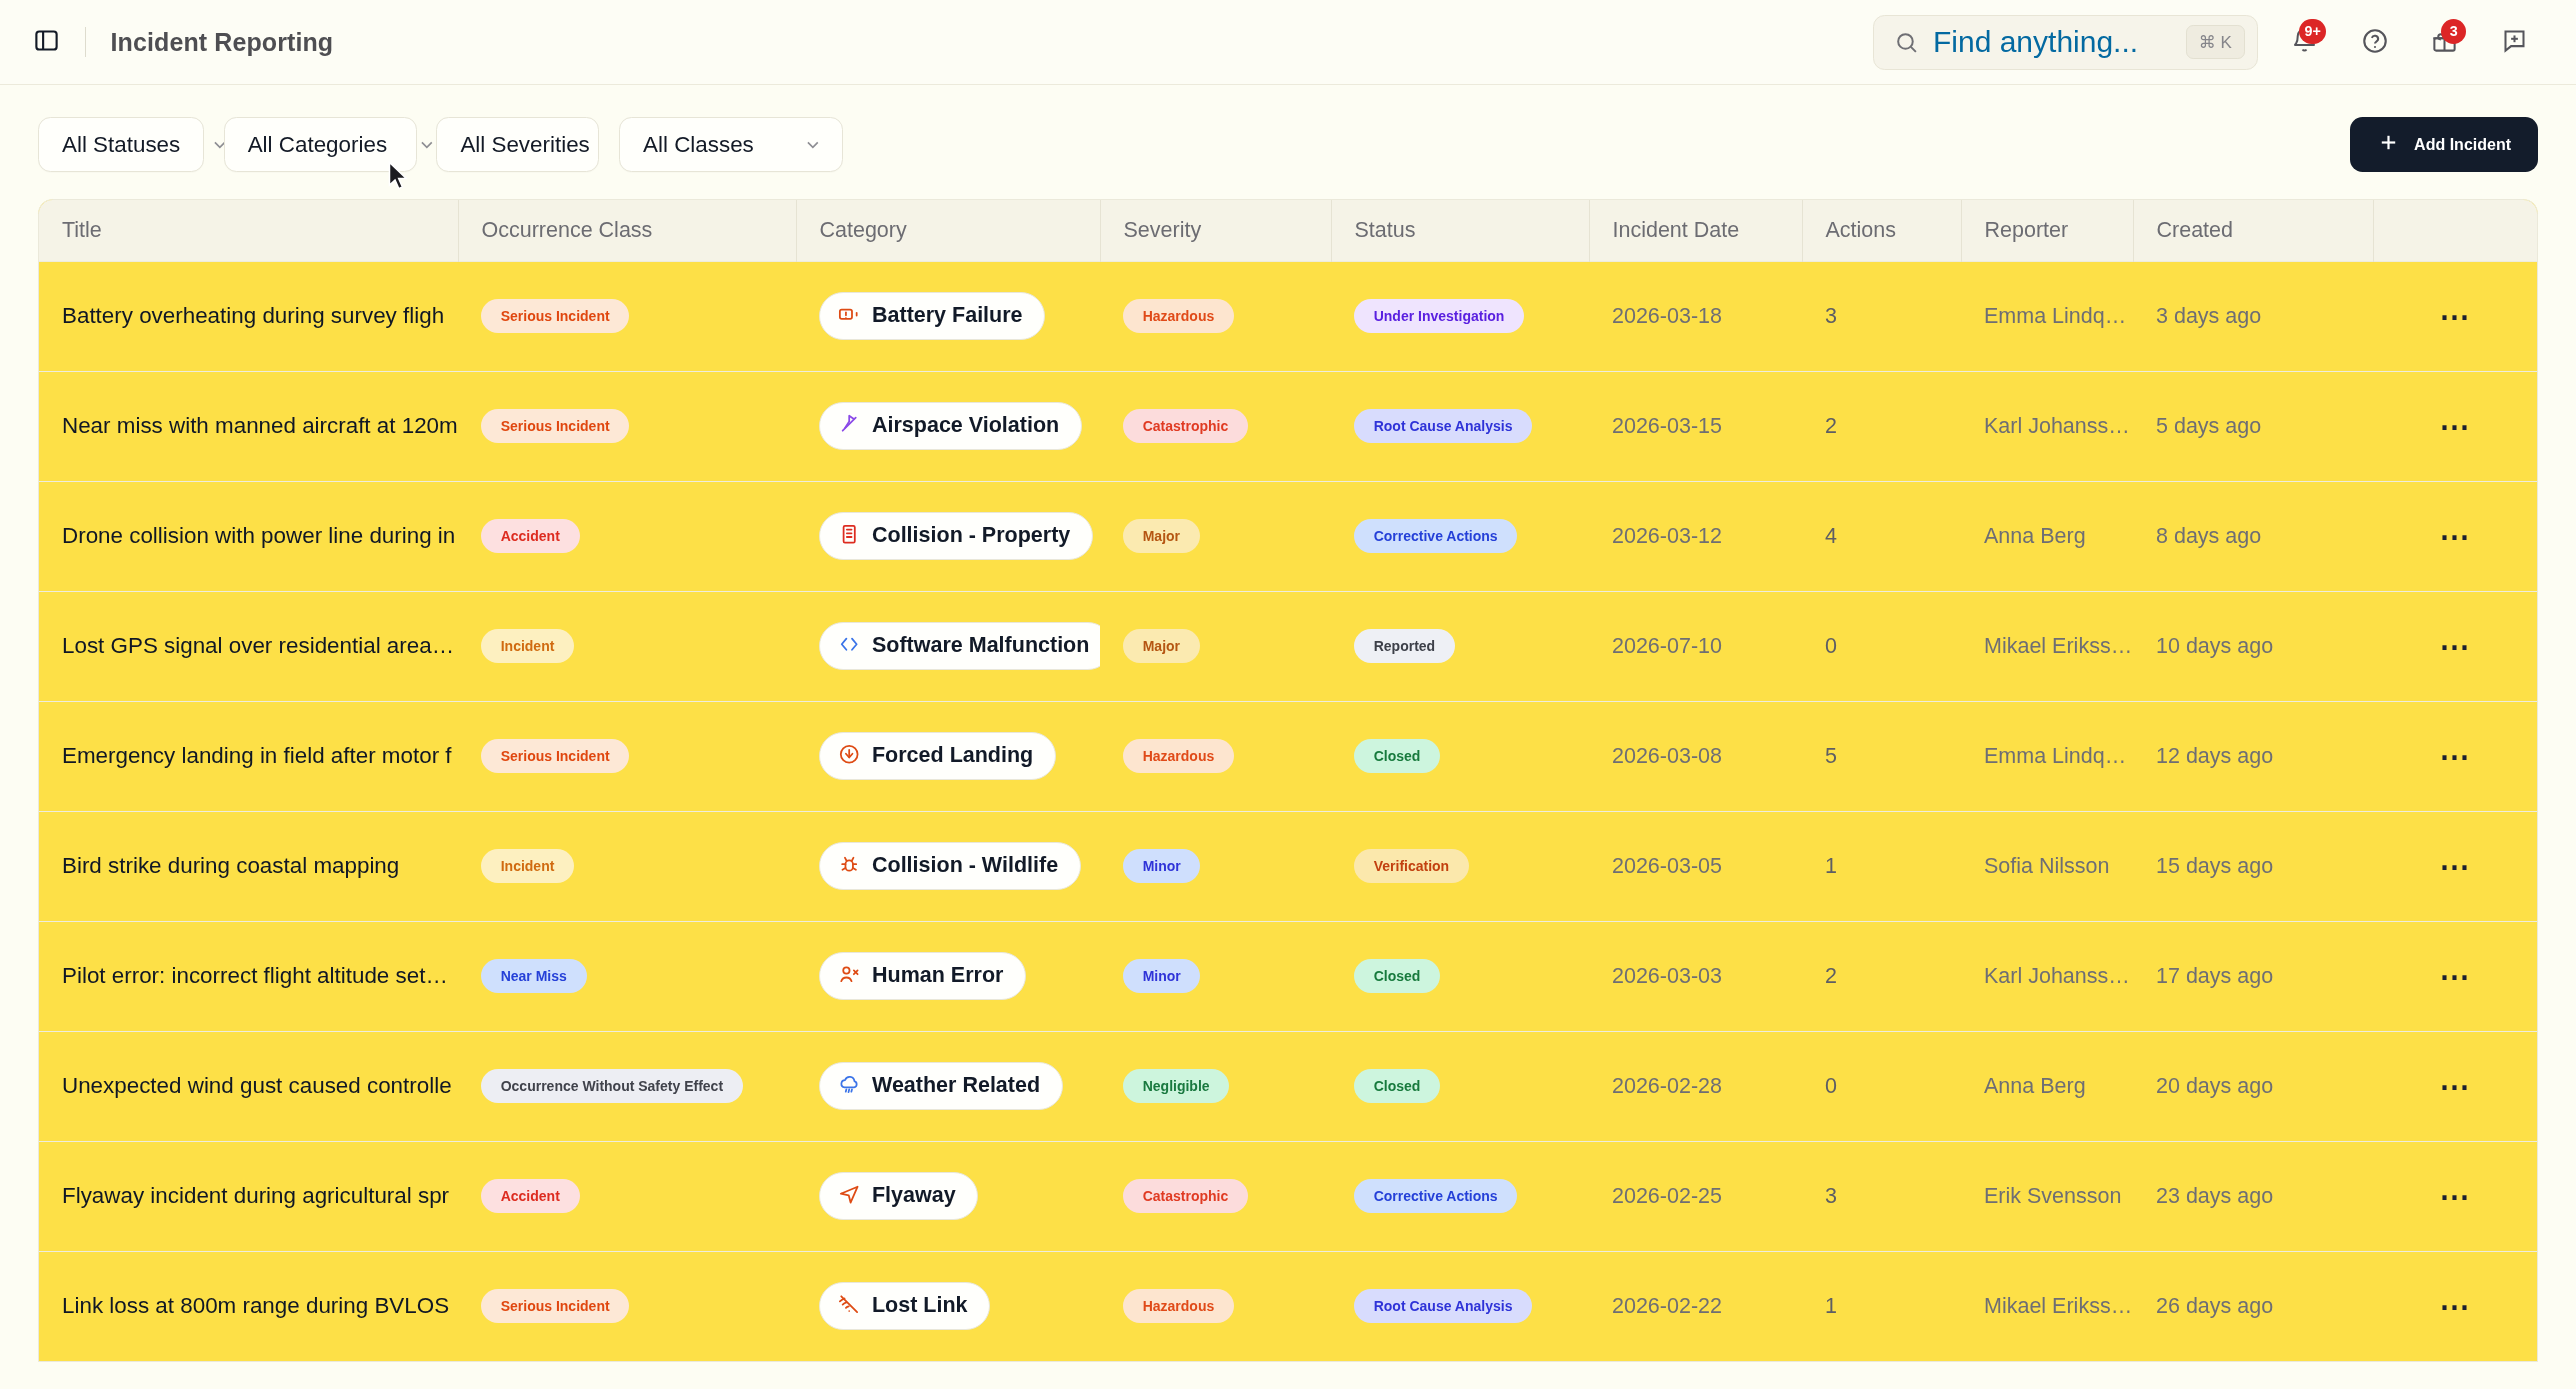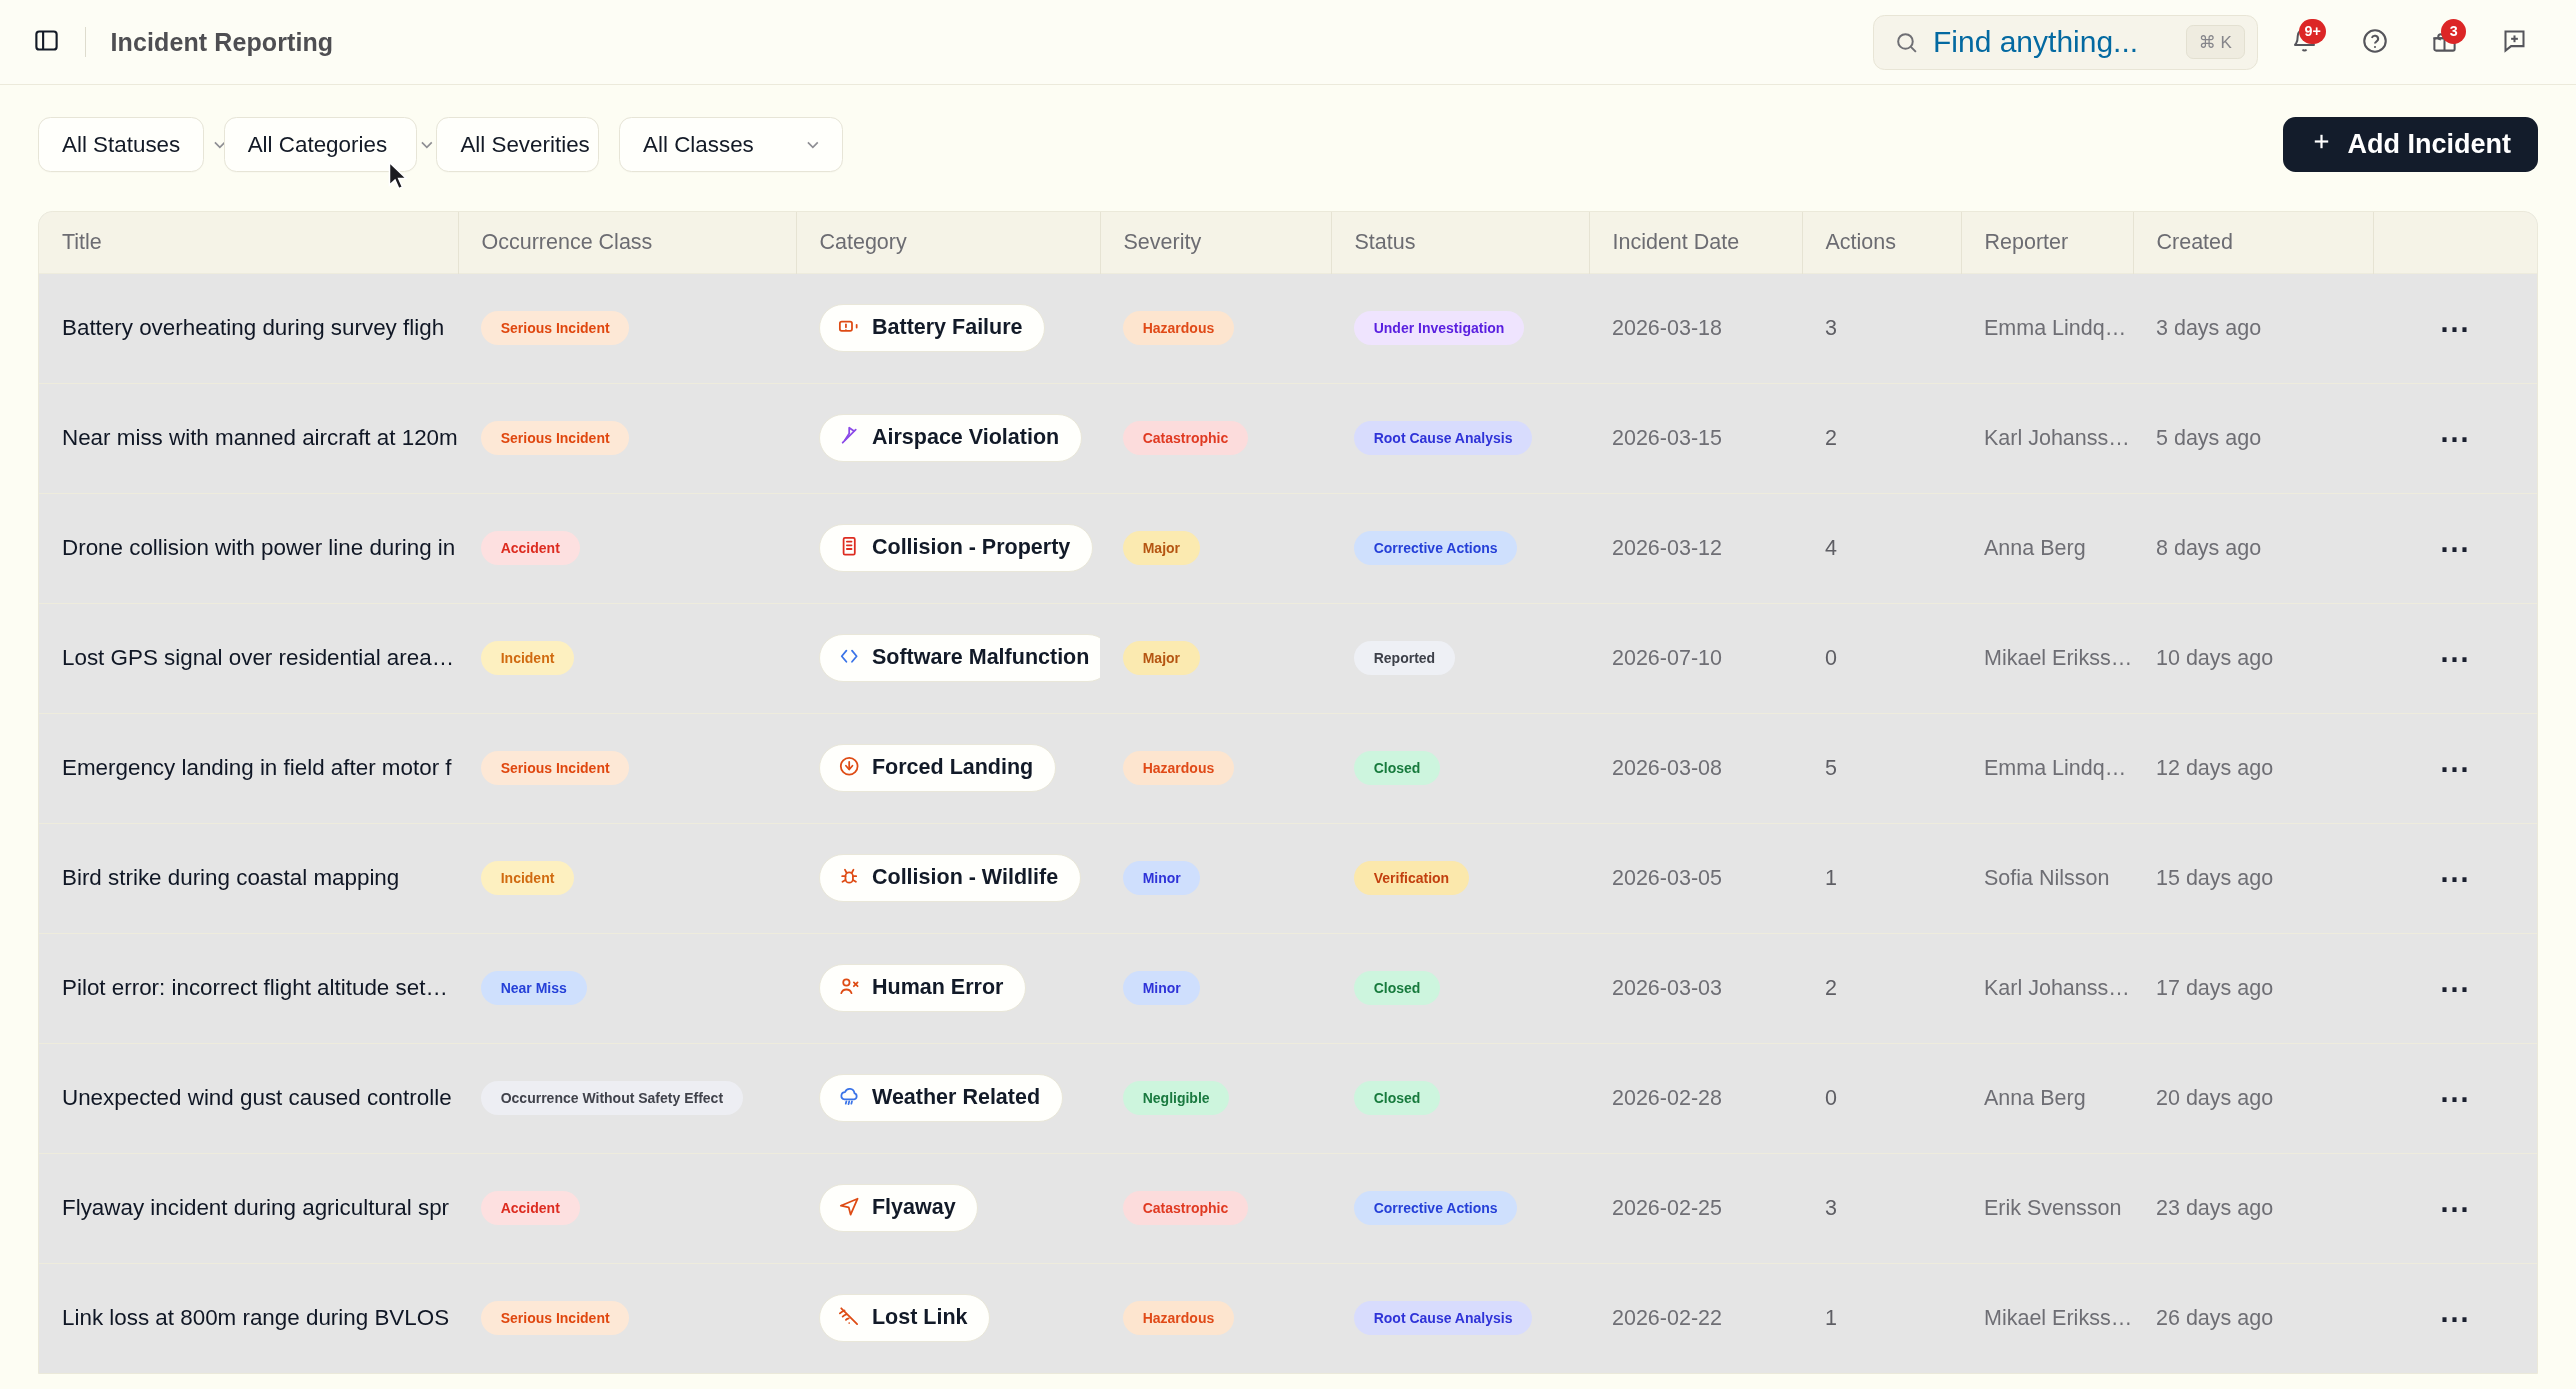--- a/index.html
+++ b/index.html
@@ -84,31 +84,31 @@
   .sel-w2 { width: 193px; }
   .sel-w3 { width: 163px; }
   .sel-w4 { width: 224px; }
   .add-btn {
     margin-left: auto;
     height: 55px;
     background: #131c2b; color: #fff;
     border: none; border-radius: 12.5px;
     display: flex; align-items: center; gap: 14.3px;
     padding: 0 27px;
-    font-size: 27px; font-weight: 700;
+    font-size: 16px; font-weight: 700;
     font-family: "Liberation Sans", sans-serif;
     cursor: pointer;
   }
 
   
   .table-wrap {
-    margin: 12px 38px;
+    margin: 0 38px;
     border: 0.9px solid #ebe9da;
     border-radius: 14.3px 14.3px 0 0;
-    background: #e5e5e5;
+    background: #fde047;
     overflow: hidden;
   }
   table { width: 100%; border-collapse: collapse; table-layout: fixed; }
   thead th {
     background: #f5f3e7;
     height: 61px;
     font-size: 21.5px; font-weight: 400; color: #6c6c72;
     text-align: left;
     padding: 0 0 0 23px;
     border-right: 0.9px solid #e6e3d3;

